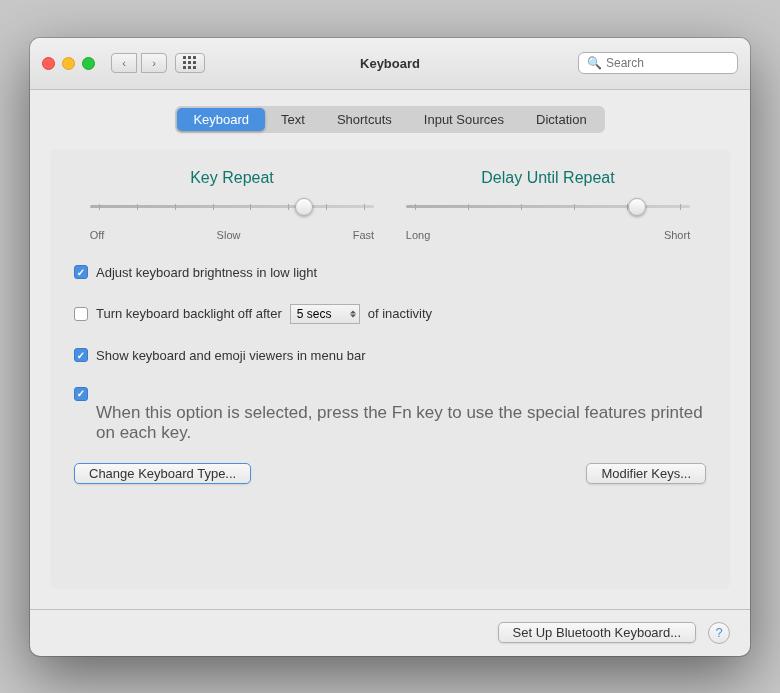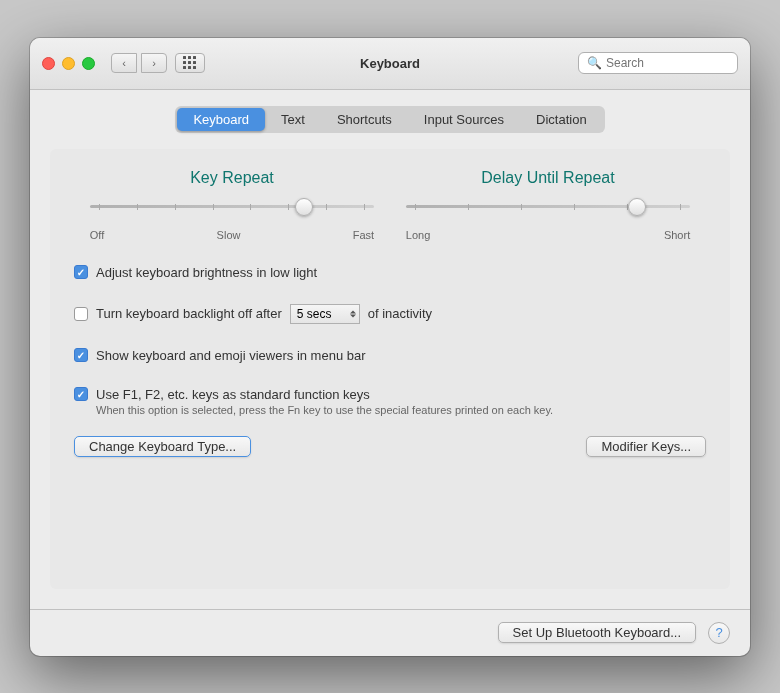--- a/index.html
+++ b/index.html
@@ -291,21 +291,21 @@
     }
     .arrow-up, .arrow-down {
       width: 0;
       height: 0;
       border-left: 3px solid transparent;
       border-right: 3px solid transparent;
     }
     .arrow-up { border-bottom: 3px solid #555; }
     .arrow-down { border-top: 3px solid #555; }
     .fn-description {
-      font-size: 11px;
+      font-size: 17px;
       color: #666;
       margin-left: 22px;
       margin-top: 2px;
     }
     .bottom-buttons-inner {
       display: flex;
       justify-content: space-between;
       margin-top: auto;
       padding-top: 20px;
     }
@@ -473,21 +473,20 @@
         </div>
 
         <div class="checkbox-row">
           <div class="checkbox checked"></div>
           <span class="checkbox-label">Show keyboard and emoji viewers in menu bar</span>
         </div>
 
         <div style="display: flex; flex-direction: column;">
           <div class="checkbox-row">
             <div class="checkbox checked"></div>
-            <span class="checkbox-label">Use F1, F2, etc. keys as standard function keys</span>
           </div>
           <div class="fn-description">When this option is selected, press the Fn key to use the special features printed on each key.</div>
         </div>
 
       </div>
 
       <div class="bottom-buttons-inner">
         <button class="mac-button blue-border">Change Keyboard Type...</button>
         <button class="mac-button">Modifier Keys...</button>
       </div>

